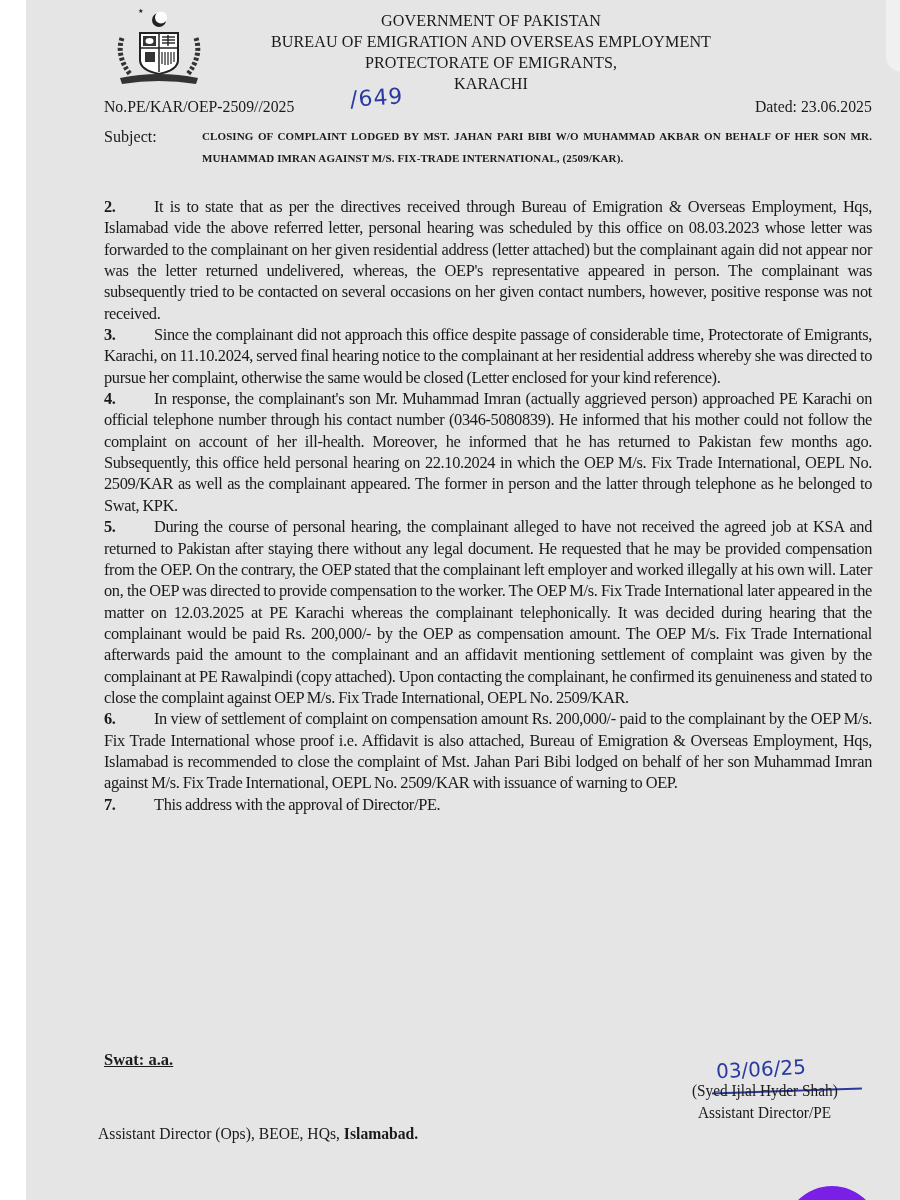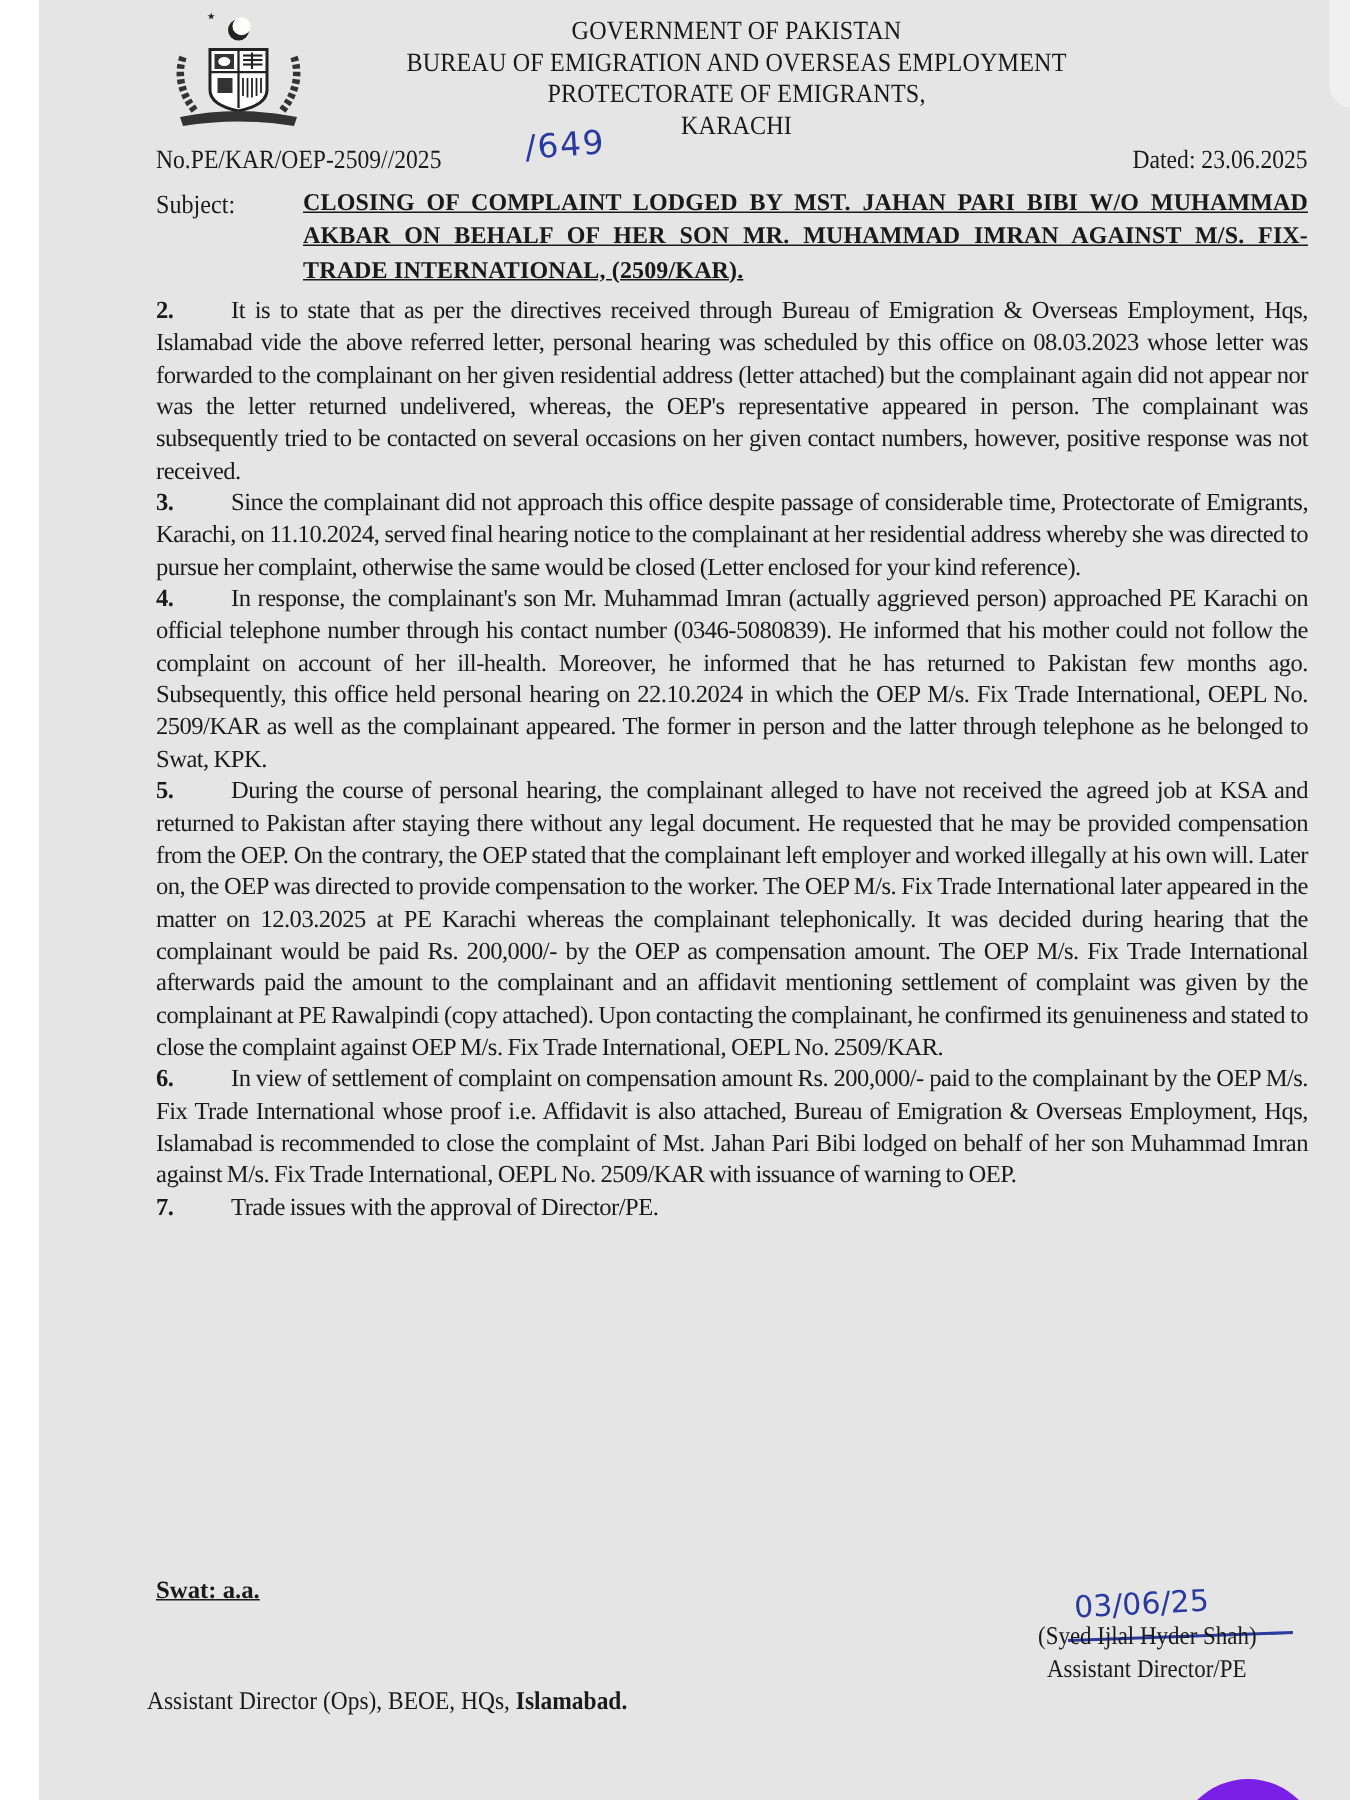--- a/index.html
+++ b/index.html
@@ -80,25 +80,24 @@
     .subject-label {
       position: absolute; left: 0; top: 0;
       transform: scaleX(0.92);
       transform-origin: left top;
     }
     .subject-text {
       position: absolute;
       left: 98px; top: 0;
       width: 670px;
       font-weight: bold;
-      text-decoration: underline;
       text-align: justify;
       text-align-last: left;
       letter-spacing: 0.1px;
-      font-size: 16px;
+      font-size: 11px;
       line-height: 22.3px;
     }
 
     .body-text {
       position: absolute;
       left: 78px; top: 196px;
       width: 768px;
       font-size: 16.4px;
       line-height: 21.35px;
       text-align: justify;
@@ -251,21 +250,21 @@
     <span class="subject-label">Subject:</span>
     <div class="subject-text">CLOSING OF COMPLAINT LODGED BY MST. JAHAN PARI BIBI W/O MUHAMMAD AKBAR ON BEHALF OF HER SON MR. MUHAMMAD IMRAN AGAINST M/S. FIX-TRADE INTERNATIONAL, (2509/KAR).</div>
   </div>
 
   <div class="body-text">
     <p><span class="para-num">2.</span><span>It is to state that as per the directives received through Bureau of Emigration &amp; Overseas Employment, Hqs, Islamabad vide the above referred letter, personal hearing was scheduled by this office on 08.03.2023 whose letter was forwarded to the complainant on her given residential address (letter attached) but the complainant again did not appear nor was the letter returned undelivered, whereas, the OEP's representative appeared in person. The complainant was subsequently tried to be contacted on several occasions on her given contact numbers, however, positive response was not received.</span></p>
     <p><span class="para-num">3.</span><span>Since the complainant did not approach this office despite passage of considerable time, Protectorate of Emigrants, Karachi, on 11.10.2024, served final hearing notice to the complainant at her residential address whereby she was directed to pursue her complaint, otherwise the same would be closed (Letter enclosed for your kind reference).</span></p>
     <p><span class="para-num">4.</span><span>In response, the complainant's son Mr. Muhammad Imran (actually aggrieved person) approached PE Karachi on official telephone number through his contact number (0346-5080839). He informed that his mother could not follow the complaint on account of her ill-health. Moreover, he informed that he has returned to Pakistan few months ago. Subsequently, this office held personal hearing on 22.10.2024 in which the OEP M/s. Fix Trade International, OEPL No. 2509/KAR as well as the complainant appeared. The former in person and the latter through telephone as he belonged to Swat, KPK.</span></p>
     <p><span class="para-num">5.</span><span>During the course of personal hearing, the complainant alleged to have not received the agreed job at KSA and returned to Pakistan after staying there without any legal document. He requested that he may be provided compensation from the OEP. On the contrary, the OEP stated that the complainant left employer and worked illegally at his own will. Later on, the OEP was directed to provide compensation to the worker. The OEP M/s. Fix Trade International later appeared in the matter on 12.03.2025 at PE Karachi whereas the complainant telephonically. It was decided during hearing that the complainant would be paid Rs. 200,000/- by the OEP as compensation amount. The OEP M/s. Fix Trade International afterwards paid the amount to the complainant and an affidavit mentioning settlement of complaint was given by the complainant at PE Rawalpindi (copy attached). Upon contacting the complainant, he confirmed its genuineness and stated to close the complaint against OEP M/s. Fix Trade International, OEPL No. 2509/KAR.</span></p>
     <p><span class="para-num">6.</span><span>In view of settlement of complaint on compensation amount Rs. 200,000/- paid to the complainant by the OEP M/s. Fix Trade International whose proof i.e. Affidavit is also attached, Bureau of Emigration &amp; Overseas Employment, Hqs, Islamabad is recommended to close the complaint of Mst. Jahan Pari Bibi lodged on behalf of her son Muhammad Imran against M/s. Fix Trade International, OEPL No. 2509/KAR with issuance of warning to OEP.</span></p>
-    <p><span class="para-num">7.</span><span>Trade issues with the approval of Director/PE.</span></p>
+    <p><span class="para-num">7.</span><span>This address with the approval of Director/PE.</span></p>
   </div>
 
   <div class="encl">Swat: a.a.</div>
 
   <div class="signature-block">
     <span class="sig-handwritten">03/06/25</span>
     <span class="sig-stroke"></span>
     <span class="sig-name">(Syed Ijlal Hyder Shah)</span>
     <span class="sig-title">Assistant Director/PE</span>
   </div>

